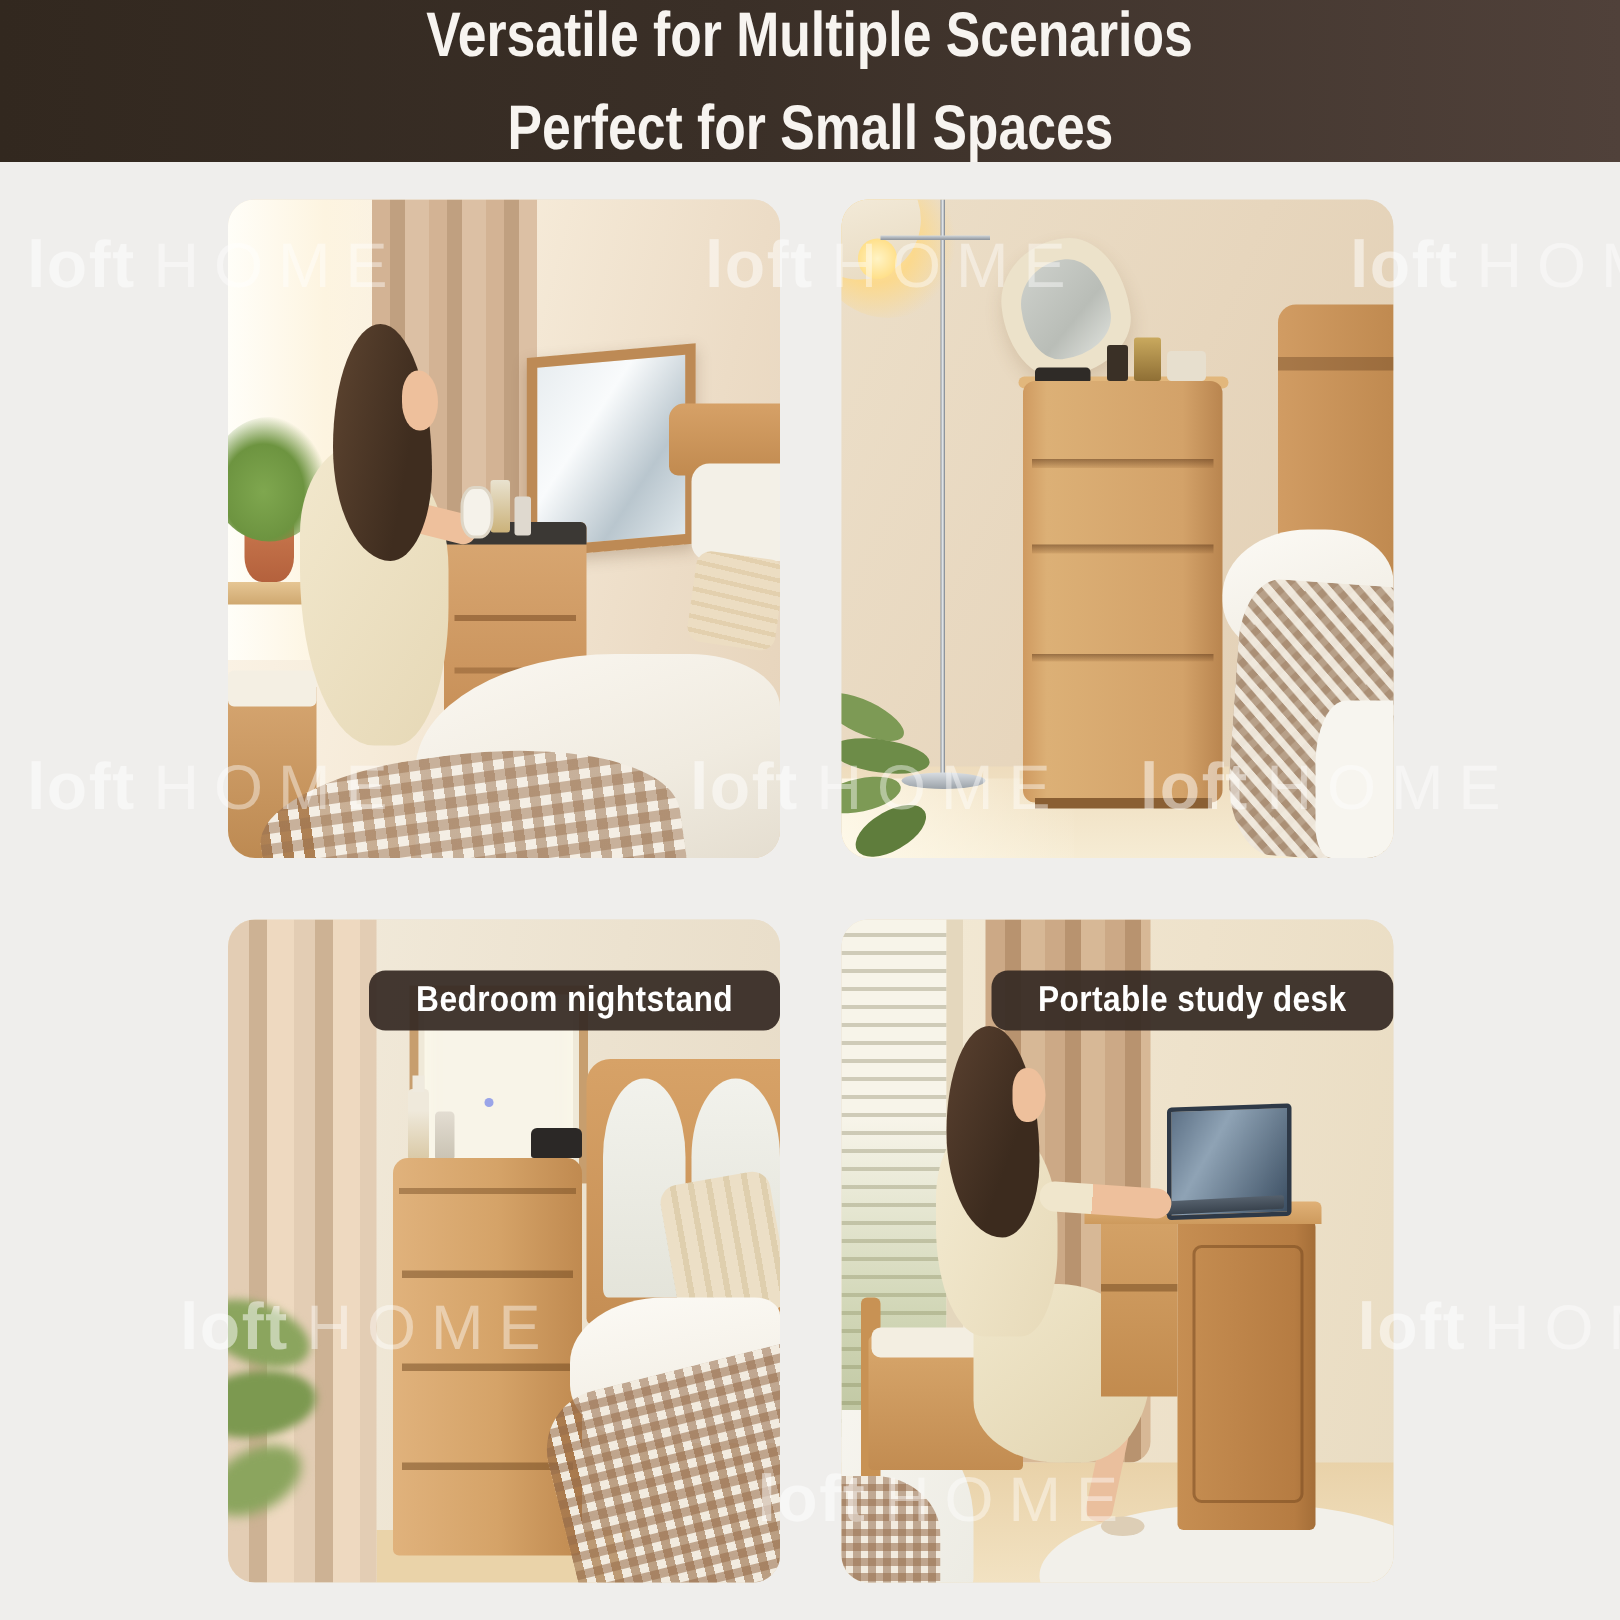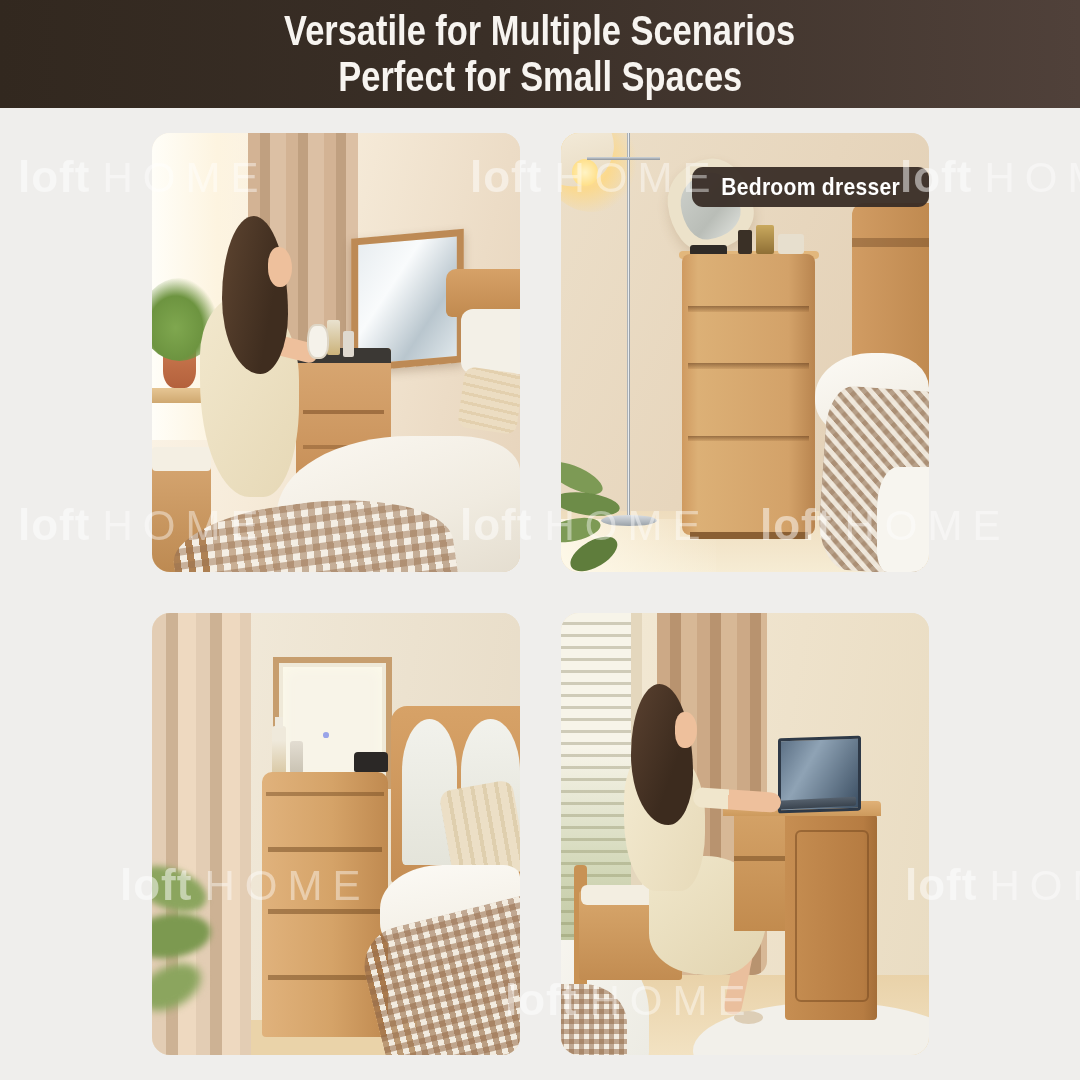--- a/index.html
+++ b/index.html
@@ -3,21 +3,21 @@
 <meta charset="utf-8">
 <style>
   html,body{margin:0;padding:0;}
   body{width:1080px;height:1080px;overflow:hidden;background:var(--page-bg,#efeeec);
        font-family:"Liberation Sans",sans-serif;position:relative;}
   .s{position:absolute;}
 
   
   .header{position:absolute;left:0;top:0;width:1080px;height:108px;
     background:linear-gradient(90deg,var(--header-grad-left,#32281f) 0%,#3a2f27 45%,var(--header-grad-right,#4f4038) 100%);
-    display:flex;flex-direction:column;align-items:center;justify-content:center;z-index:5;}
+    display:flex;flex-direction:column;align-items:center;justify-content:space-between;z-index:5;}
   .header .t{font-weight:700;font-size:42px;line-height:46px;color:var(--header-text,#f7f4f0);
     transform:scaleX(0.82);letter-spacing:0px;white-space:nowrap;}
 
   
   .grid{position:absolute;left:152px;top:133px;width:776px;height:922px;
     display:grid;grid-template-columns:368px 368px;grid-template-rows:439px 442px;
     column-gap:41px;row-gap:41px;z-index:10;}
   .panel{position:relative;border-radius:18px;overflow:hidden;background:#e9ddc9;}
   .photo{position:absolute;inset:0;}
 
@@ -246,23 +246,20 @@
       <div class="s sc2-headboard"></div>
       <div class="s sc2-notch"></div>
       <div class="s sc2-pillow"></div>
       <div class="s sc2-throw"></div>
       <div class="s sc2-duvet2"></div>
       <div class="s sc2-f1"></div>
       <div class="s sc2-f2"></div>
       <div class="s sc2-f3"></div>
       <div class="s sc2-f4"></div>
     </div>
-    <div class="badge">
-      <span>Bedroom dresser</span>
-    </div>
   </section>
 
   <section class="panel">
     <div class="photo">
       <div class="s sc3-wall"></div>
       <div class="s sc3-floor"></div>
       <div class="s sc3-curtain"></div>
       <div class="s sc3-mframe"></div>
       <div class="s sc3-dot"></div>
       <div class="s sc3-b1"></div>
@@ -276,20 +273,23 @@
       <div class="s sc3-l3"></div>
       <div class="s sc3-bed"></div>
       <div class="s sc3-c1"></div>
       <div class="s sc3-c2"></div>
       <div class="s sc3-pillow"></div>
       <div class="s sc3-duvet"></div>
       <div class="s sc3-plaid"></div>
       <div class="s sc3-p1"></div>
       <div class="s sc3-p2"></div>
       <div class="s sc3-p3"></div>
+    </div>
+    <div class="badge">
+      <span>Bedroom nightstand</span>
     </div>
   </section>
 
   <section class="panel">
     <div class="photo">
       <div class="s sc4-wall"></div>
       <div class="s sc4-blinds"></div>
       <div class="s sc4-green"></div>
       <div class="s sc4-frame"></div>
       <div class="s sc4-curtain"></div>
@@ -308,20 +308,23 @@
       <div class="s sc4-face"></div>
       <div class="s sc4-dfront"></div>
       <div class="s sc4-dfl"></div>
       <div class="s sc4-dside"></div>
       <div class="s sc4-groove"></div>
       <div class="s sc4-dtop"></div>
       <div class="s sc4-lscr"></div>
       <div class="s sc4-lbase"></div>
       <div class="s sc4-arm"></div>
     </div>
+    <div class="badge">
+      <span>Portable study desk</span>
+    </div>
   </section>
 
 </div>
 
 <div class="wm-layer">
     <div class="wm" style="left: 18px; top: 152px;"><span class="wm-bold">loft</span><span class="wm-light">HOME</span></div>
     <div class="wm" style="left: 470px; top: 152px;"><span class="wm-bold">loft</span><span class="wm-light">HOME</span></div>
     <div class="wm" style="left: 900px; top: 152px;"><span class="wm-bold">loft</span><span class="wm-light">HOME</span></div>
     <div class="wm" style="left: 18px; top: 500px;"><span class="wm-bold">loft</span><span class="wm-light">HOME</span></div>
     <div class="wm" style="left: 460px; top: 500px;"><span class="wm-bold">loft</span><span class="wm-light">HOME</span></div>

